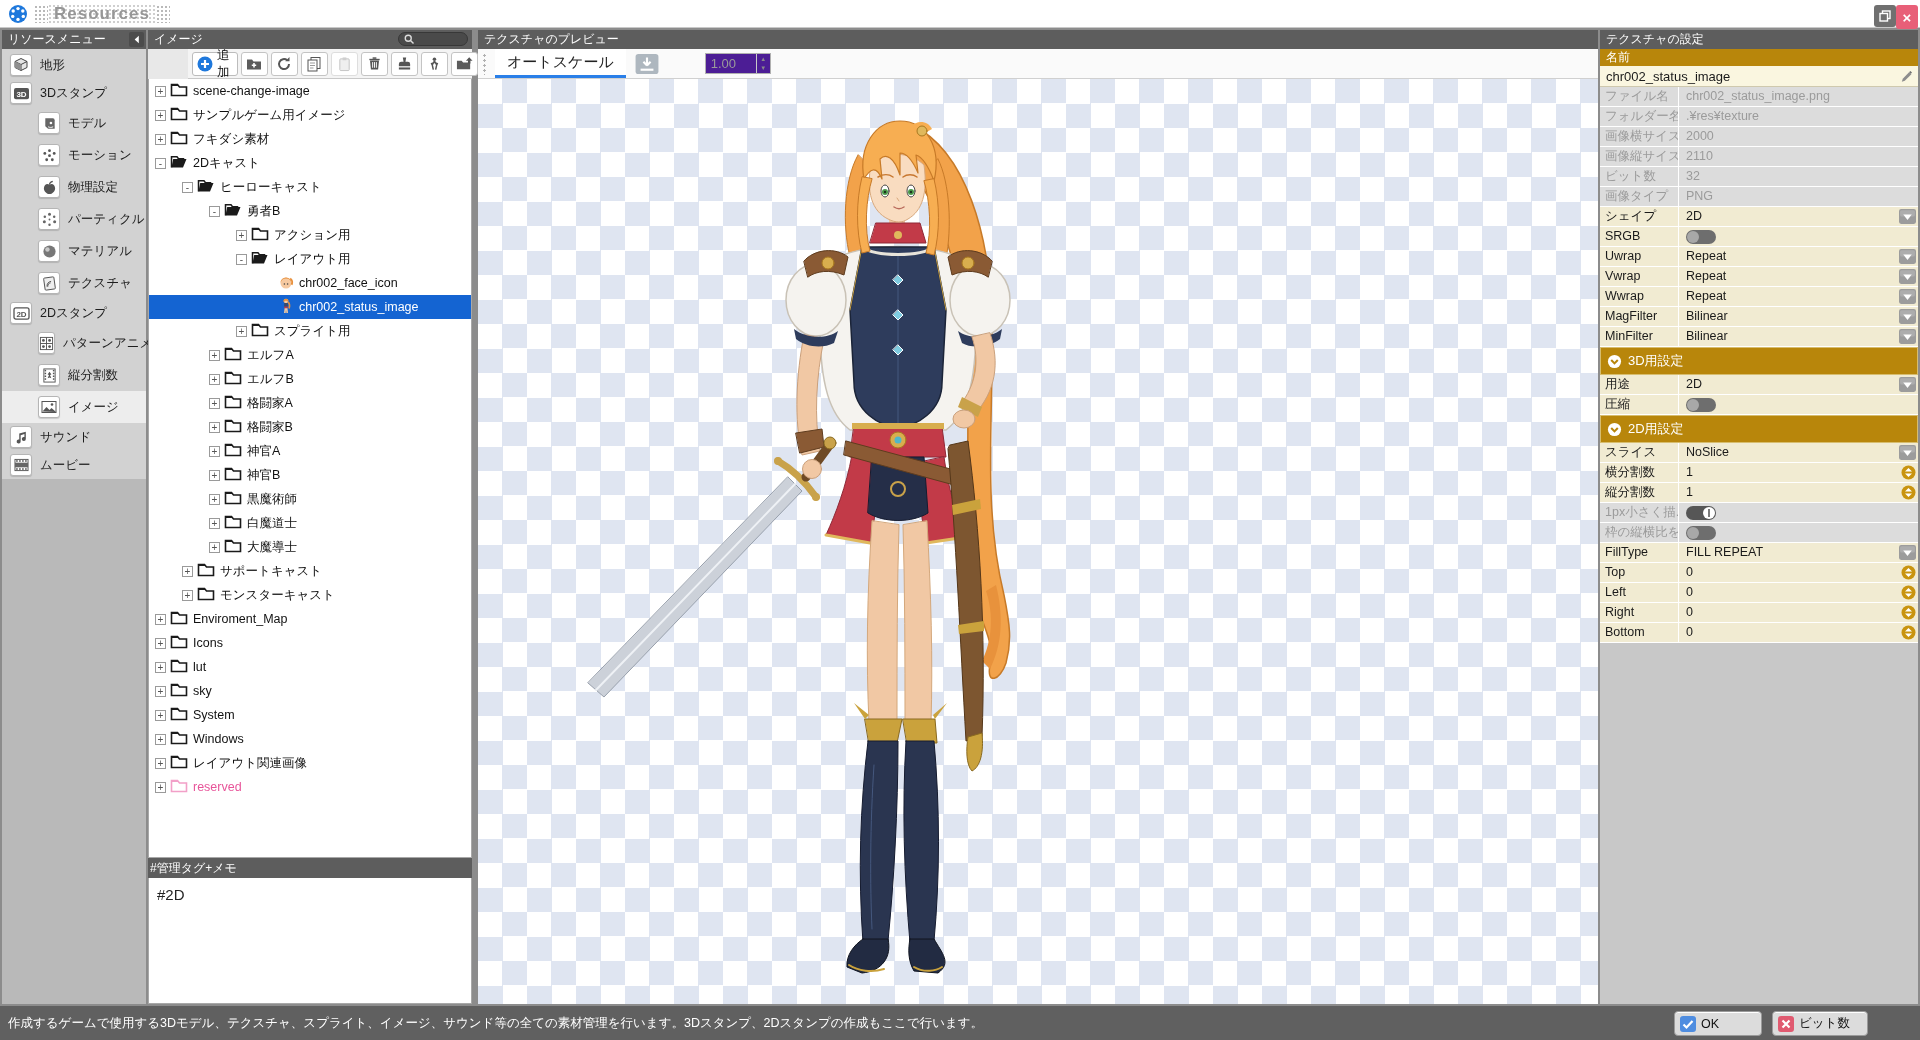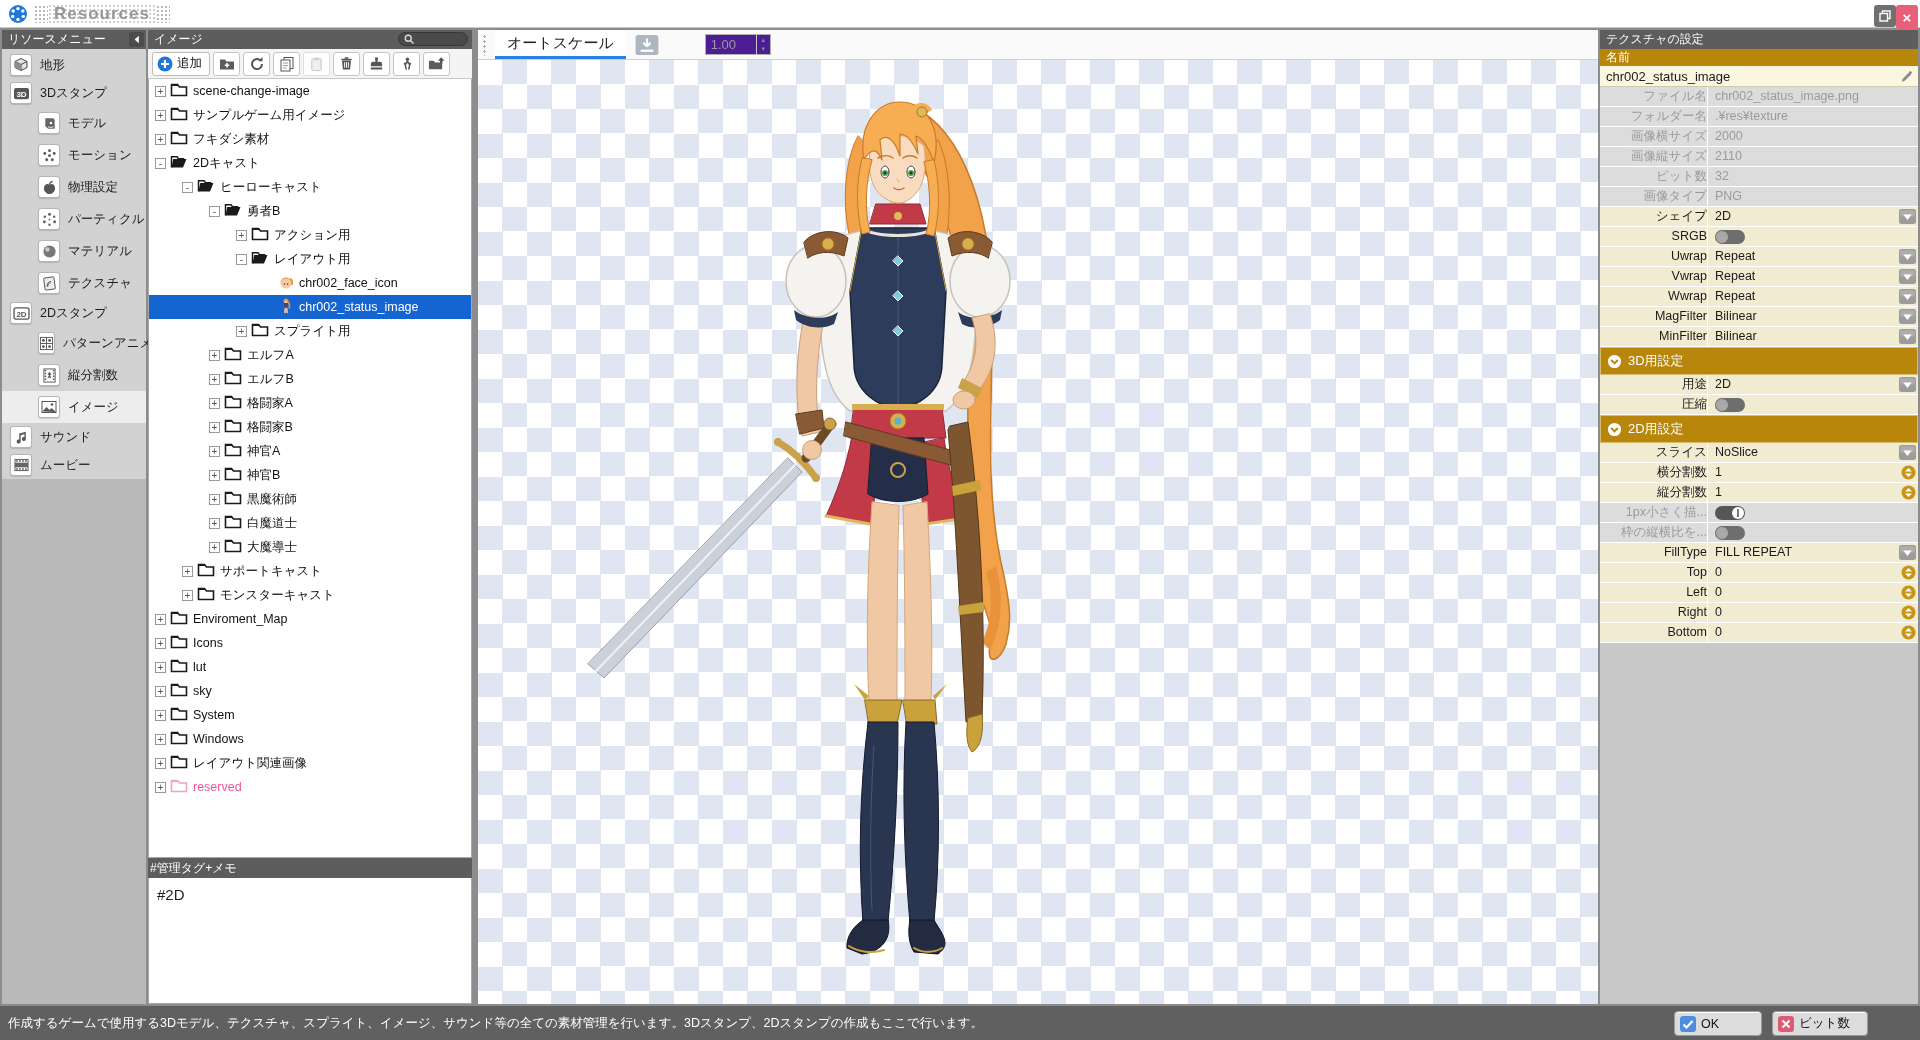--- a/index.html
+++ b/index.html
@@ -28,21 +28,21 @@
   .side-item { display:flex; align-items:center; cursor:default; }
   .side-item.l0 { height:28px; padding-left:8px; }
   .side-item.l1 { height:32px; padding-left:36px; }
   .side-item.selected { background:#ededed; }
   .side-badge { width:22px; height:22px; background:#fff; border:1px solid #b5b5b5; border-radius:3px; display:flex; align-items:center; justify-content:center; box-shadow:0 1px 1px rgba(0,0,0,.15); }
   .side-label { margin-left:8px; font-size:12.5px; color:#1d1d1d; white-space:nowrap; }
 
   
   #tree-panel { position:absolute; left:148px; top:30px; width:324px; height:974px; background:#e8e8e8; display:flex; flex-direction:column; }
   #tree-search { position:absolute; right:4px; top:2px; width:70px; height:14px; background:#4a4a4a; border:1px solid #383838; border-radius:7px; display:flex; align-items:center; padding-left:4px; }
-  #tree-toolbar { height:30px; background:#f4f4f4; border-bottom:1px solid #c8c8c8; display:flex; align-items:center; gap:3px; padding:0 4px; }
+  #tree-toolbar { height:30px; background:#f4f4f4; border-bottom:1px solid #c8c8c8; display:flex; align-items:center; gap:3px; padding:0 4px;margin-left:40px; }
   #add-button { height:24px; display:flex; align-items:center; gap:4px; background:#fff; border:1px solid #bcbcbc; border-radius:3px; padding:0 7px 0 4px; font-size:12.5px; color:#111; }
   .tbtn { width:27px; height:24px; background:#fff; border:1px solid #c4c4c4; border-radius:3px; display:flex; align-items:center; justify-content:center; }
   .tbtn.disabled { border-color:#dedede; }
   #tree-body { flex:0 0 779px; background:#fff; border:1px solid #a8a8a8; border-top:none; overflow:hidden; }
   .trow { height:24px; display:flex; align-items:center; font-size:12.5px; color:#111; white-space:nowrap; }
   .trow .exp { width:11px; height:11px; border:1px solid #9a9a9a; background:#fff; font-size:10px; line-height:9px; text-align:center; color:#555; margin-right:4px; flex:none; }
   .trow .exp.none { visibility:hidden; }
   .trow .ticon { margin-right:5px; flex:none; }
   .trow.sel { background:#1464d2; }
   .trow.sel .tlabel { color:#fff; }
@@ -65,21 +65,21 @@
      background-size:49px 49px; }
   #character-art { position:absolute; left:88px; top:6px; }
 
   
   #settings-panel { position:absolute; left:1600px; top:30px; width:318px; height:974px; background:#c8c8c8; display:flex; flex-direction:column; }
   #name-bar { height:17px; line-height:17px; background:#b8860b; color:#fff; font-size:12px; padding-left:6px; }
   #name-value-row { height:21px; background:#faf6e0; border-bottom:1px solid #cfc9ae; display:flex; align-items:center; font-size:13px; color:#1a1a1a; padding-left:6px; position:relative; }
   #name-pencil { position:absolute; right:4px; top:3px; }
   .psec { height:28px; background:#b8860b; border:1px solid #d7bd6e; display:flex; align-items:center; gap:6px; padding-left:6px; color:#fff; font-size:13px; }
   .prow { height:20px; display:flex; font-size:12.5px; border-bottom:1px solid #fff; position:relative; }
-  .prow .plabel { width:108px; padding-left:5px; line-height:19px; border-right:1px solid #fff; overflow:hidden; white-space:nowrap;text-align:right; }
+  .prow .plabel { width:79px; padding-left:5px; line-height:19px; border-right:1px solid #fff; overflow:hidden; white-space:nowrap; }
   .prow .pval { flex:1; padding-left:7px; line-height:19px; position:relative; display:flex; align-items:center; }
   .prow.ctl { background:#f1ebd2; color:#1a1a1a; }
   .prow.dis { background:#dcdcdc; color:#9b9b9b; }
   .ctrl-right { position:absolute; right:2px; top:2px; }
   .toggle { width:30px; height:14px; border-radius:7px; position:relative; background:#6e6e6e; }
   .toggle .knob { position:absolute; top:1px; width:12px; height:12px; border-radius:50%; }
   .toggle.off .knob { left:1px; background:#a8a8a8; }
   .toggle.on { background:#565656; }
   .toggle.on .knob { right:1px; background:#fff; }
   .toggle.on .knob::after { content:""; position:absolute; left:5px; top:2px; width:2px; height:8px; background:#7a7a7a; }
@@ -677,20 +677,23 @@
             <path d="M1.5 2.5h6l1.2 1.6H1.5z" fill="#f2a0c8"></path>
           </svg></span>
         <span class="tlabel" style="color: rgb(232, 85, 154);">reserved</span>
       </div>
     </div>
   <div id="memo-header">#管理タグ+メモ</div>
   <div id="memo-body"><span>#2D</span></div>
 </div>
 
 <div id="preview-panel">
+  <div class="phead">
+    <span>テクスチャのプレビュー</span>
+  </div>
   <div id="preview-toolbar">
     <span id="drag-dots"></span>
     <div id="autoscale-tab">
         <span>オートスケール</span>
       </div>
     <span id="fit-button" class="ico">
         <svg width="24" height="20" viewBox="0 0 16 14">
           <rect width="16" height="14" rx="2" fill="#aeb7bf"></rect>
           <path d="M8 2.5v5.5m0 0L5.5 5.5M8 8l2.5-2.5" stroke="#fff" stroke-width="1.5" fill="none"></path>
           <path d="M3.5 11h9" stroke="#fff" stroke-width="1.5"></path>

